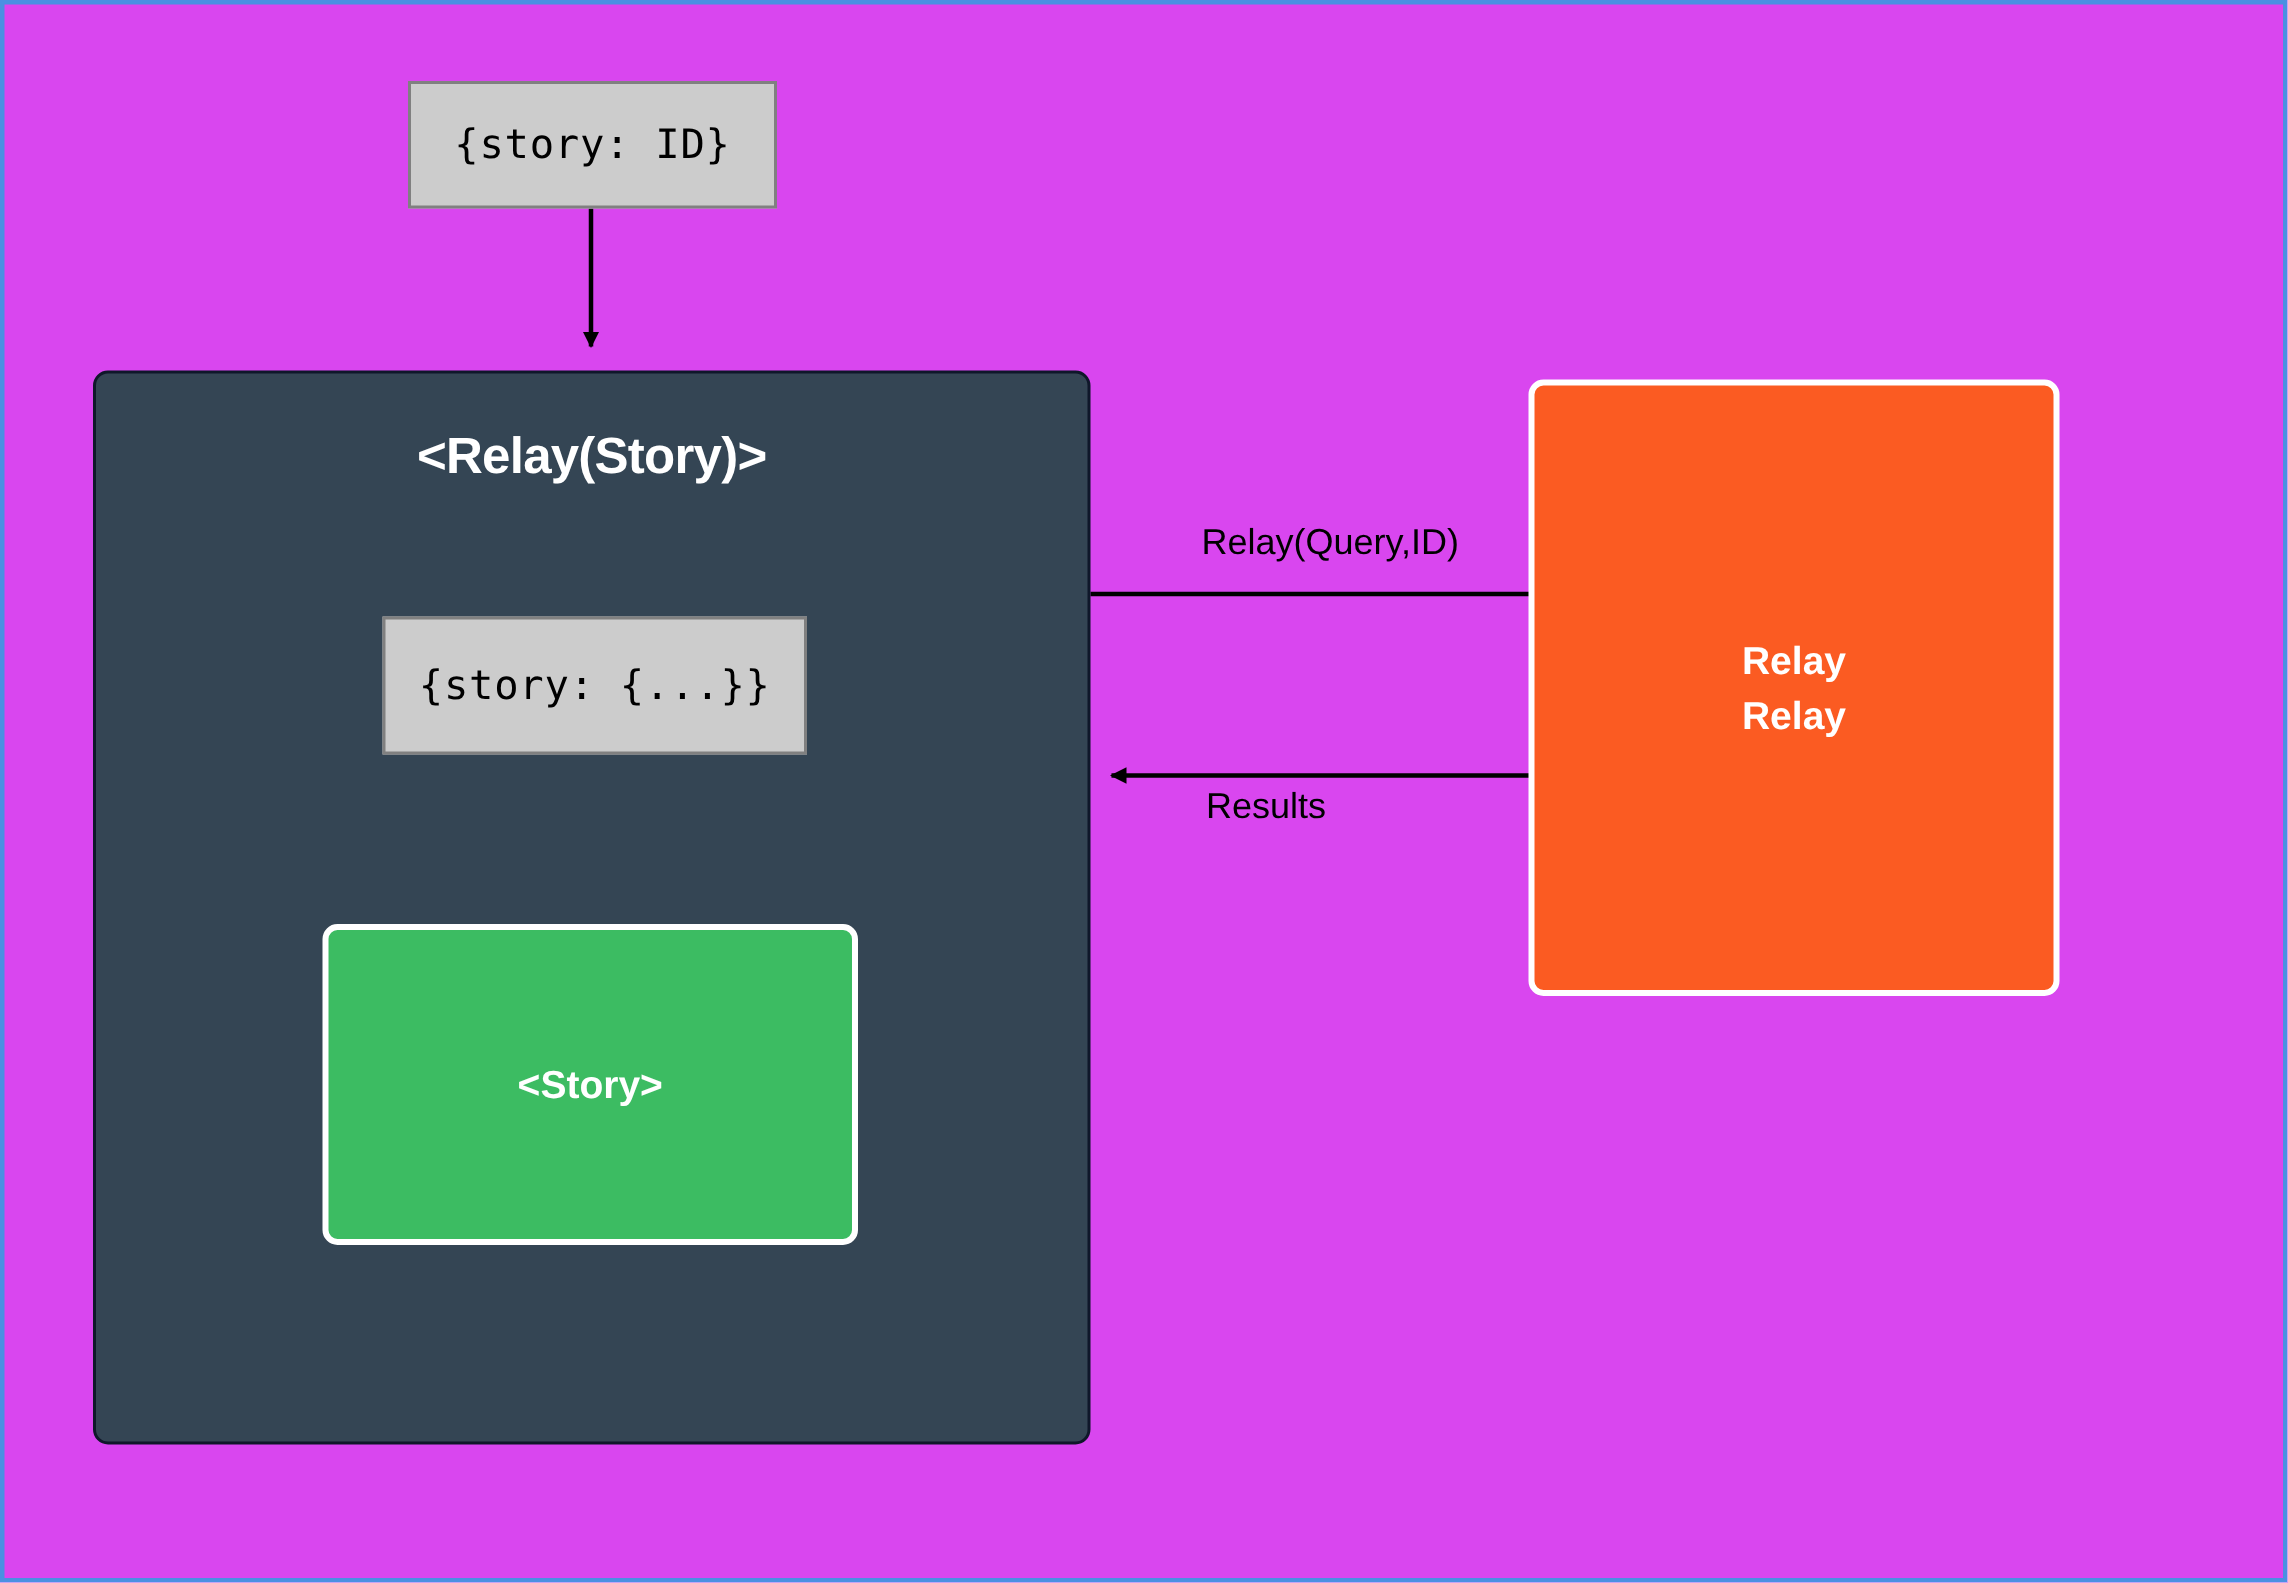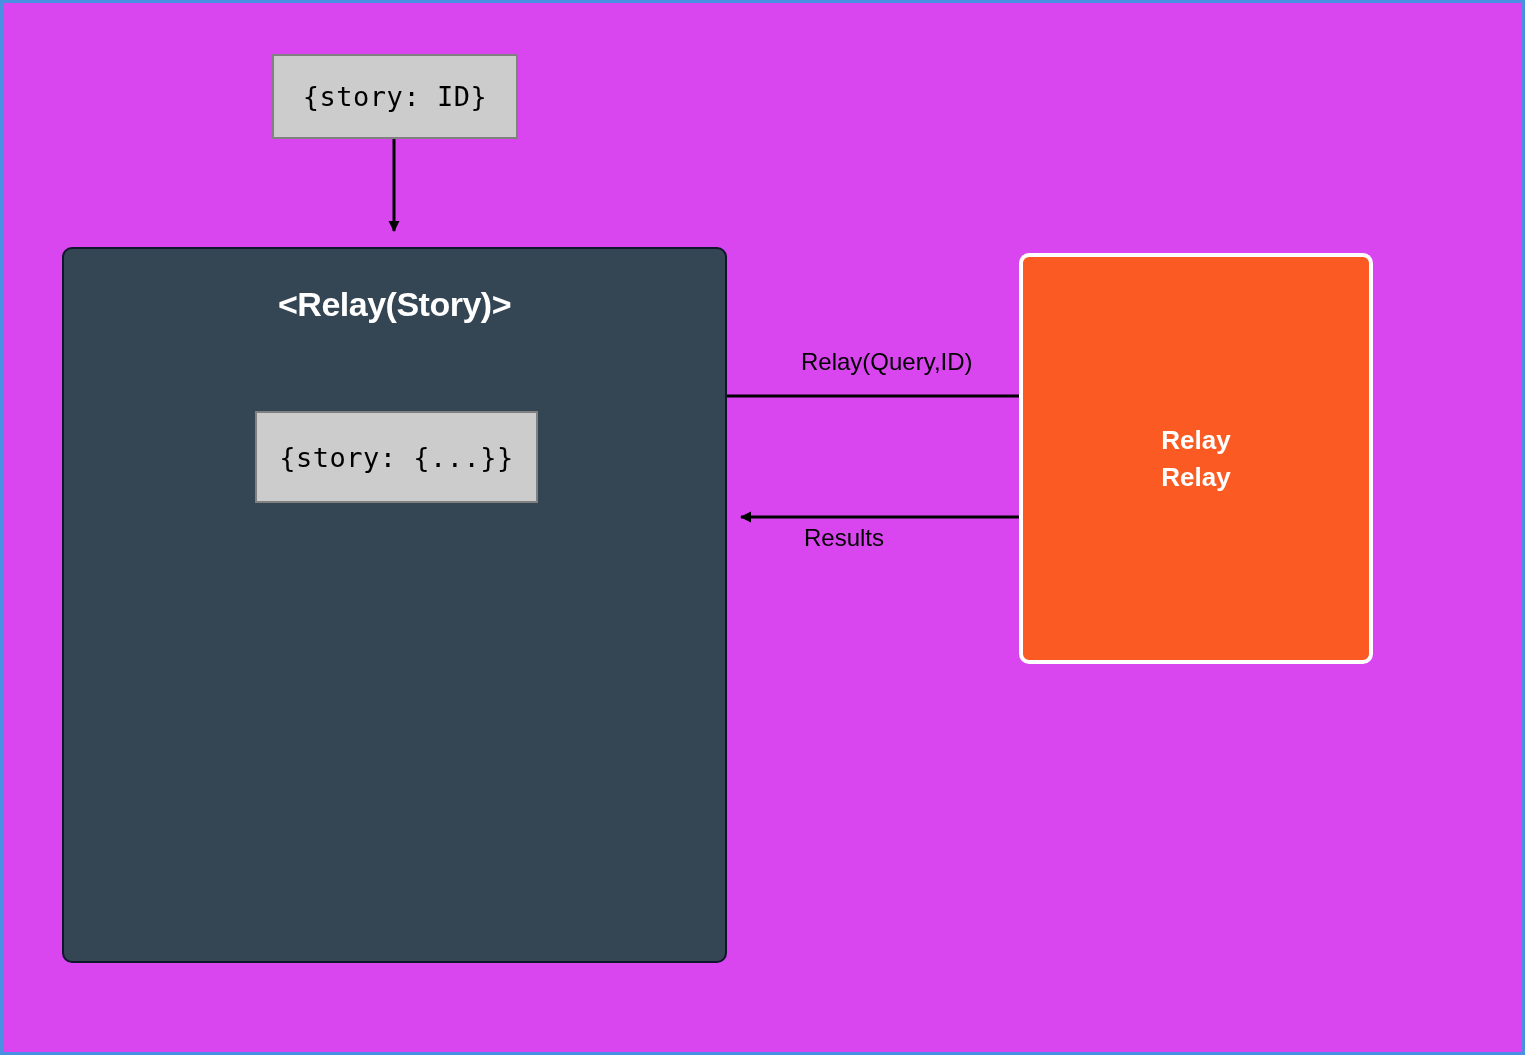--- a/index.html
+++ b/index.html
@@ -138,20 +138,23 @@
 
   <div class="abs panel-dark" style="left:59px; top:244px; width:665px; height:716px;">
 
     <div class="panel-title">&lt;Relay(Story)&gt;</div>
   </div>
 
   <div class="abs code-box" style="left:252px; top:408px; width:283px; height:92px;">
     <span>{story: {...}}</span>
   </div>
 
+  <div class="abs panel-green" style="left:212px; top:613px; width:357px; height:214px;">
+    <span>&lt;Story&gt;</span>
+  </div>
 
   <div class="abs panel-orange" style="left:1016px; top:250px; width:354px; height:411px;">
     <span>Relay</span>
     <span>Relay</span>
   </div>
 
   <div class="edge-label" style="left:798px; top:345px;">Relay(Query,ID)</div>
 
   <div class="edge-label" style="left:801px; top:474px;margin-top:47px;">Results</div>
 

